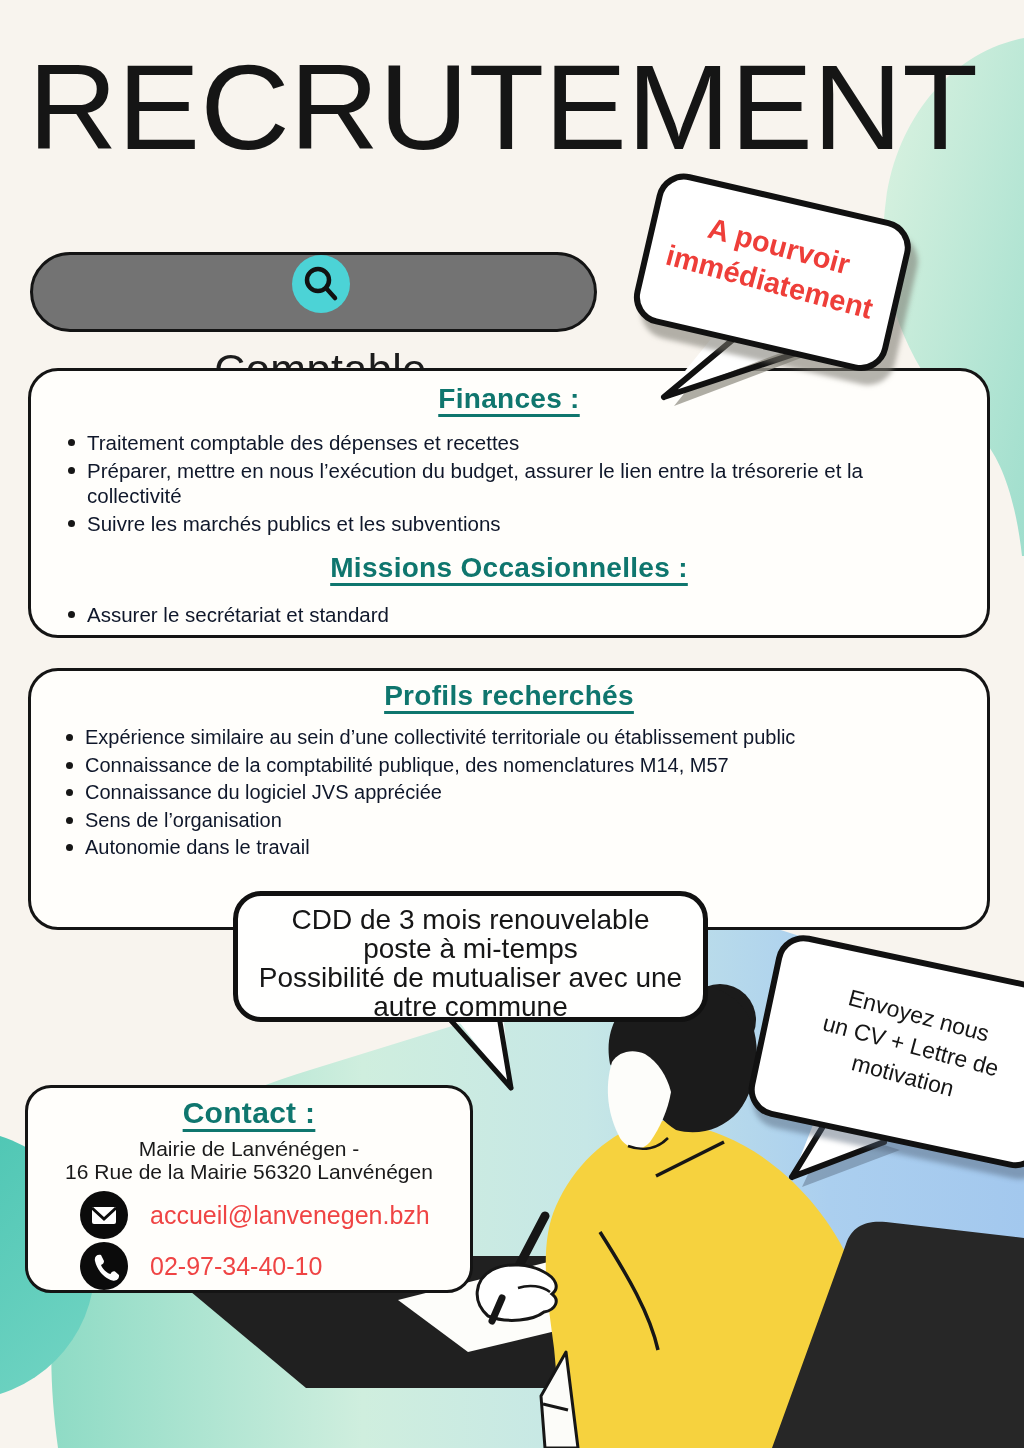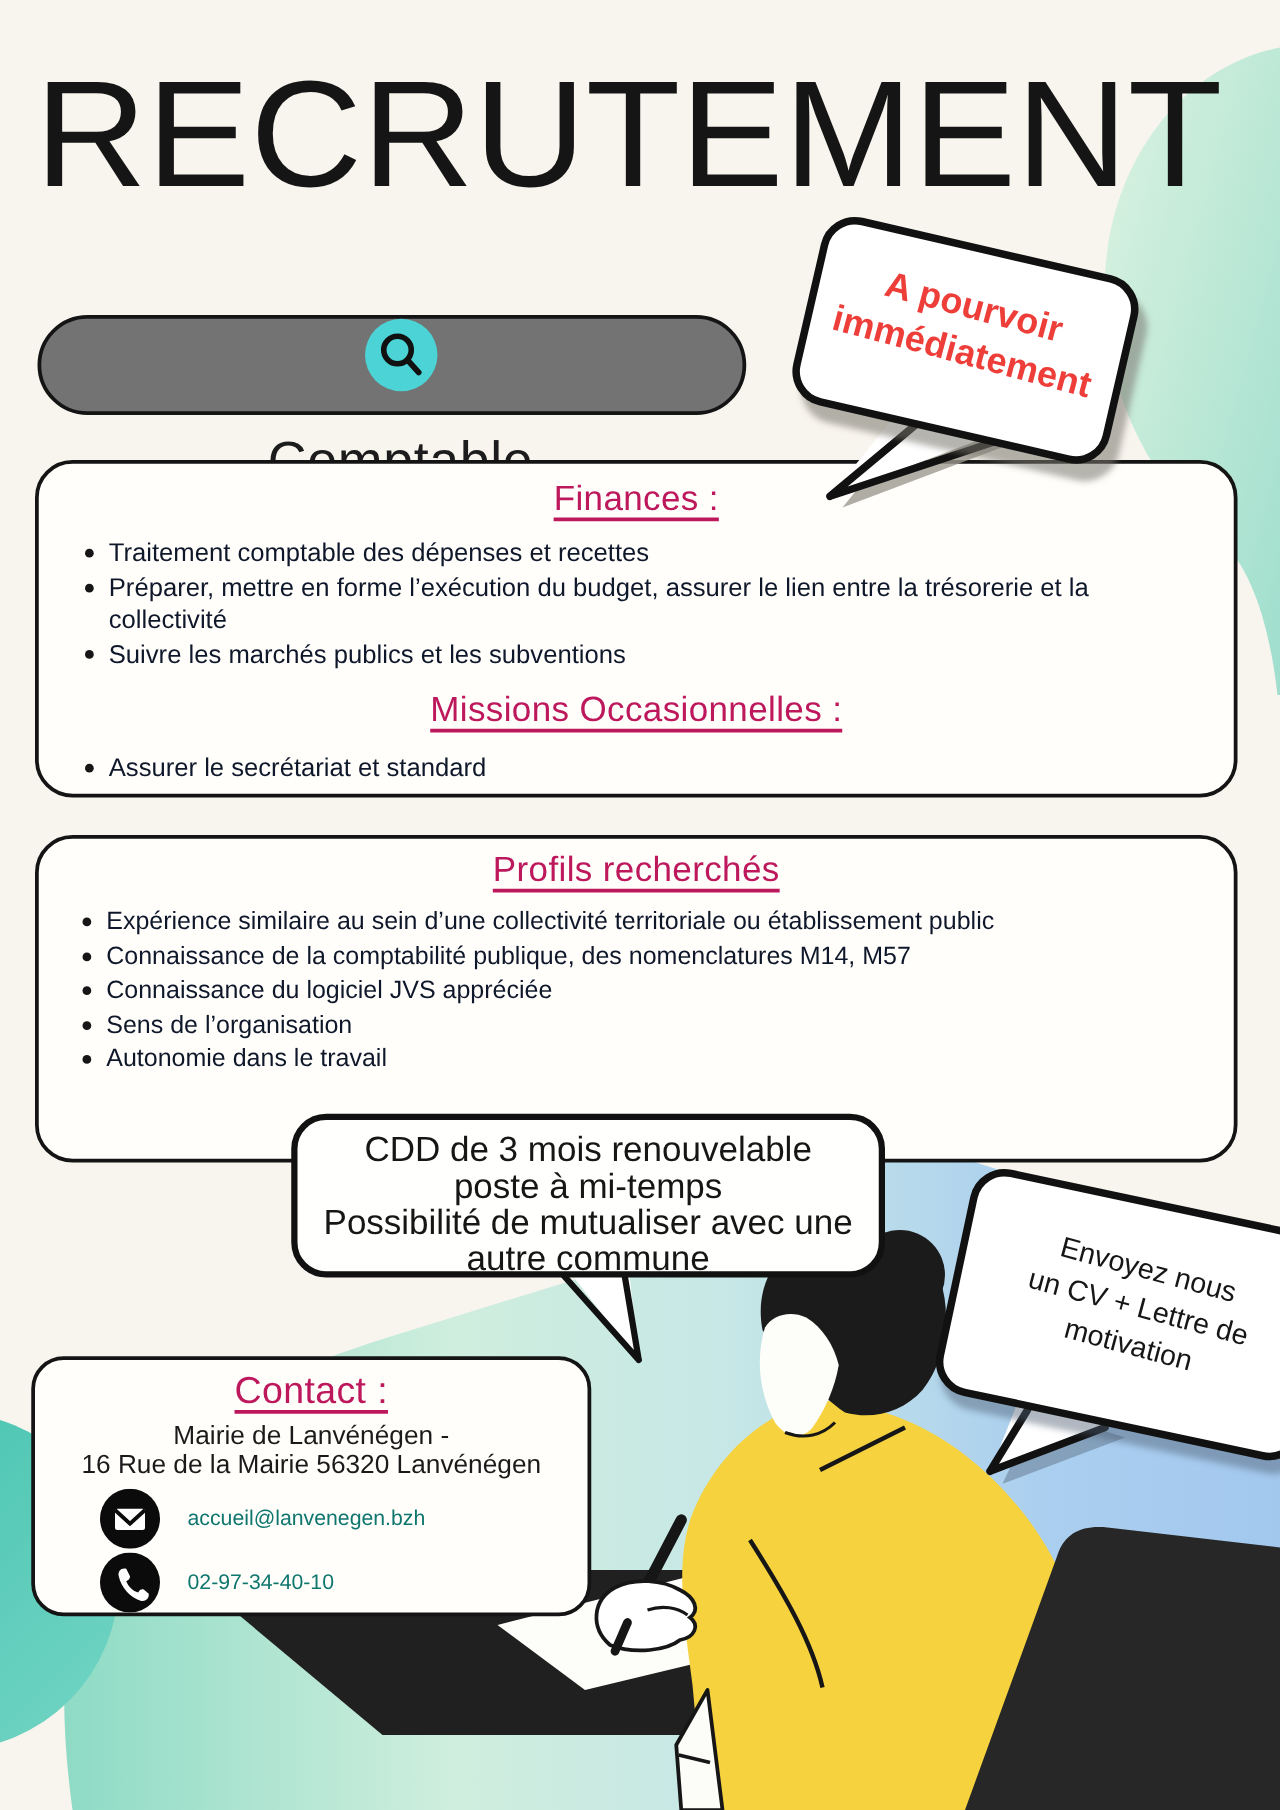--- a/index.html
+++ b/index.html
@@ -10,21 +10,21 @@
     font-family:"Liberation Sans", sans-serif; color:#161616;
   }
   svg  { display:block; }
 
   
   .box {
     position:absolute; background:#fffefb;
     border:3.5px solid #141414; border-radius:30px; z-index:4;
   }
   .h-underline {
-    font-weight:normal; font-size:28px; text-align:center; color:#be185d;
+    font-weight:bold; font-size:28px; text-align:center; color:#0f766e;
     text-decoration:underline; text-decoration-thickness:2.5px; text-underline-offset:6px;
     letter-spacing:.3px;
   }
   ul.bullets { list-style:none; }
   ul.bullets li {
     position:relative; padding-left:28px; font-size:20.5px; line-height:1.22;
     color:#0f172a; margin-top:3px;
   }
   ul.bullets li::before {
     content:""; position:absolute; left:9px; top:9px;
@@ -76,21 +76,21 @@
   .bubble-apply .txt {
     margin:34px auto 0; width:220px; transform:rotate(3deg);
     text-align:center; font-size:23px; line-height:31px; color:#161616;
   }
 
   
   .contact-box { left:25px; top:1053px; width:448px; height:208px; border-radius:26px; z-index:5;margin-top:32px; }
   .contact-box .addr { text-align:center; font-size:21px; line-height:1.1; margin-top:7px; color:#1a1a1a; }
   .contact-row { display:flex; align-items:center; gap:22px; margin-left:52px; }
   .icon-circle { width:48px; height:48px; flex:0 0 auto; }
-  .contact-row .label { font-size:17px; color:#0f766e; }
+  .contact-row .label { font-size:25px; color:#ef4444; }
 
   .tails { position:absolute; left:0; top:0; z-index:5; pointer-events:none; }
   .scene { position:absolute; left:0; top:880px; z-index:1; }
   .blob-topright { position:absolute; right:0; top:0; z-index:0; }
   .title-wrap { position:absolute; left:28px; top:52px; z-index:2; }
 </style>
 </head>
 <body>
 
 <div class="page">
@@ -153,21 +153,21 @@
         <line x1="34" y1="33" x2="43" y2="43" stroke="#111" stroke-width="4.5" stroke-linecap="round"></line>
       </svg>
     </span>
     <span class="query">Comptable</span>
   </div>
 
   <div class="box" style="left:28px;top:368px;width:962px;height:270px;padding-top:12px;">
     <div class="h-underline">Finances :</div>
     <ul class="bullets" style="margin:15px 22px 0 28px;">
       <li>Traitement comptable des dépenses et recettes</li>
-      <li style="max-width:862px;">Préparer, mettre en forme l’exécution du budget, assurer le lien entre la trésorerie et la collectivité</li>
+      <li style="max-width:862px;">Préparer, mettre en nous l’exécution du budget, assurer le lien entre la trésorerie et la collectivité</li>
       <li>Suivre les marchés publics et les subventions</li>
     </ul>
     <div class="h-underline" style="margin-top:16px;">Missions Occasionnelles :</div>
     <ul class="bullets" style="margin:18px 22px 0 28px;">
       <li>Assurer le secrétariat et standard</li>
     </ul>
   </div>
 
   <div class="box" style="left:28px;top:668px;width:962px;height:262px;padding-top:9px;">
     <div class="h-underline">Profils recherchés</div>

